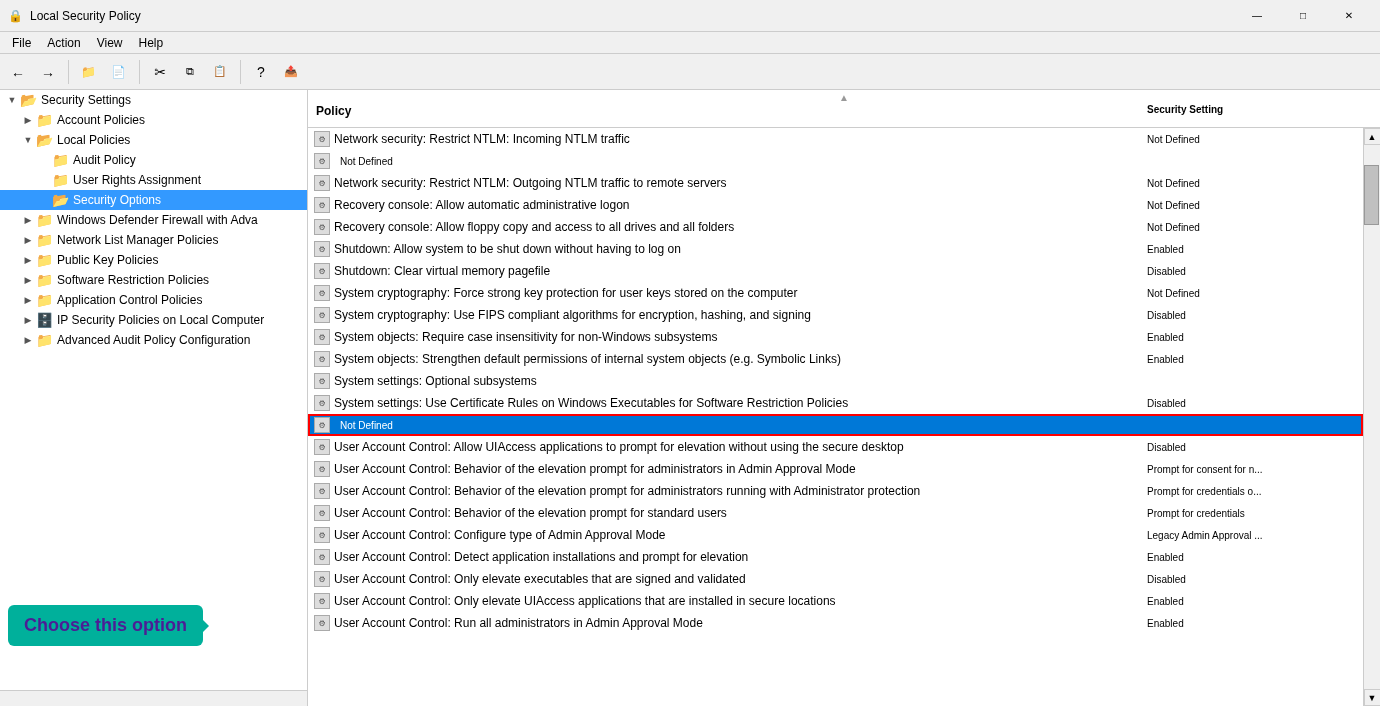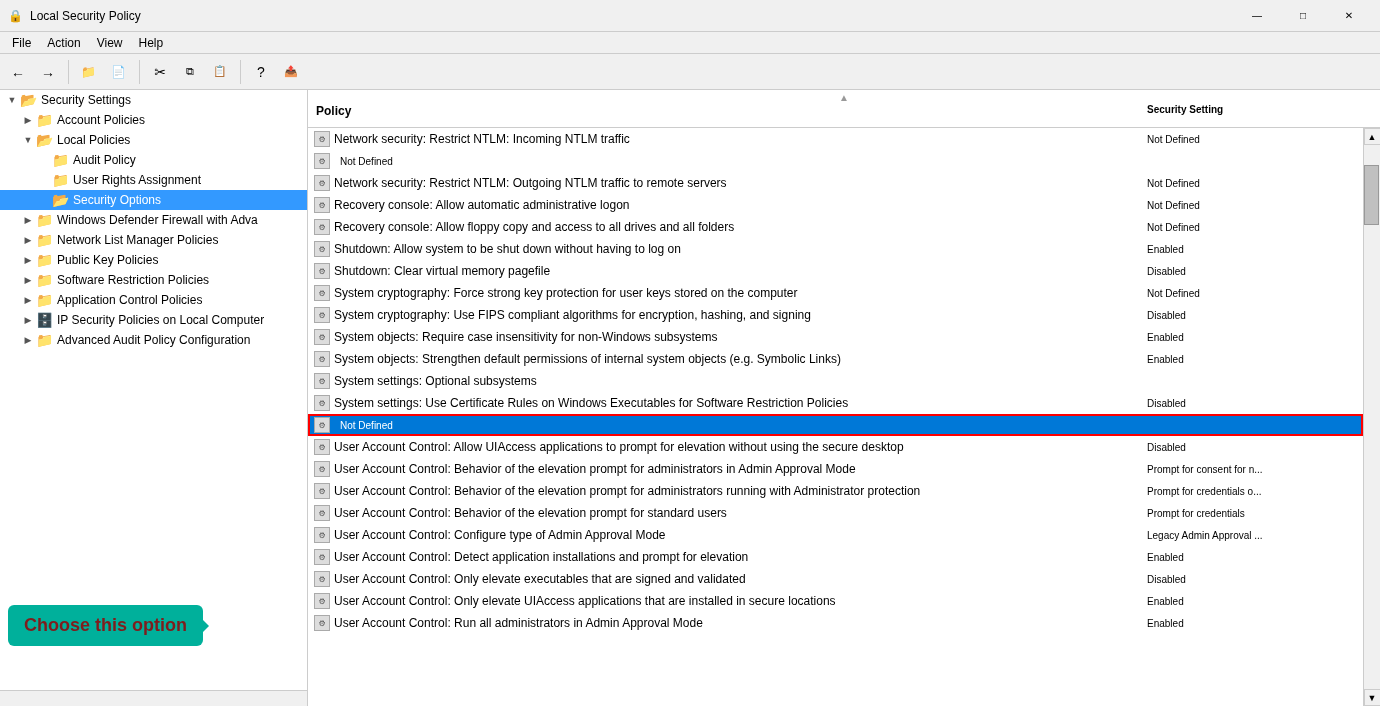--- a/index.html
+++ b/index.html
@@ -73,21 +73,21 @@
       background: white;
       position: relative;
     }
 
     
     .tooltip-bubble {
       position: absolute;
       bottom: 60px;
       left: 8px;
       background: #00b09b;
-      color: #7f1d1d;
+      color: #4c1d95;
       font-size: 18px;
       font-weight: bold;
       padding: 10px 16px;
       border-radius: 6px;
       z-index: 10;
       white-space: nowrap;
     }
     .tooltip-bubble::after {
       content: '';
       position: absolute;

